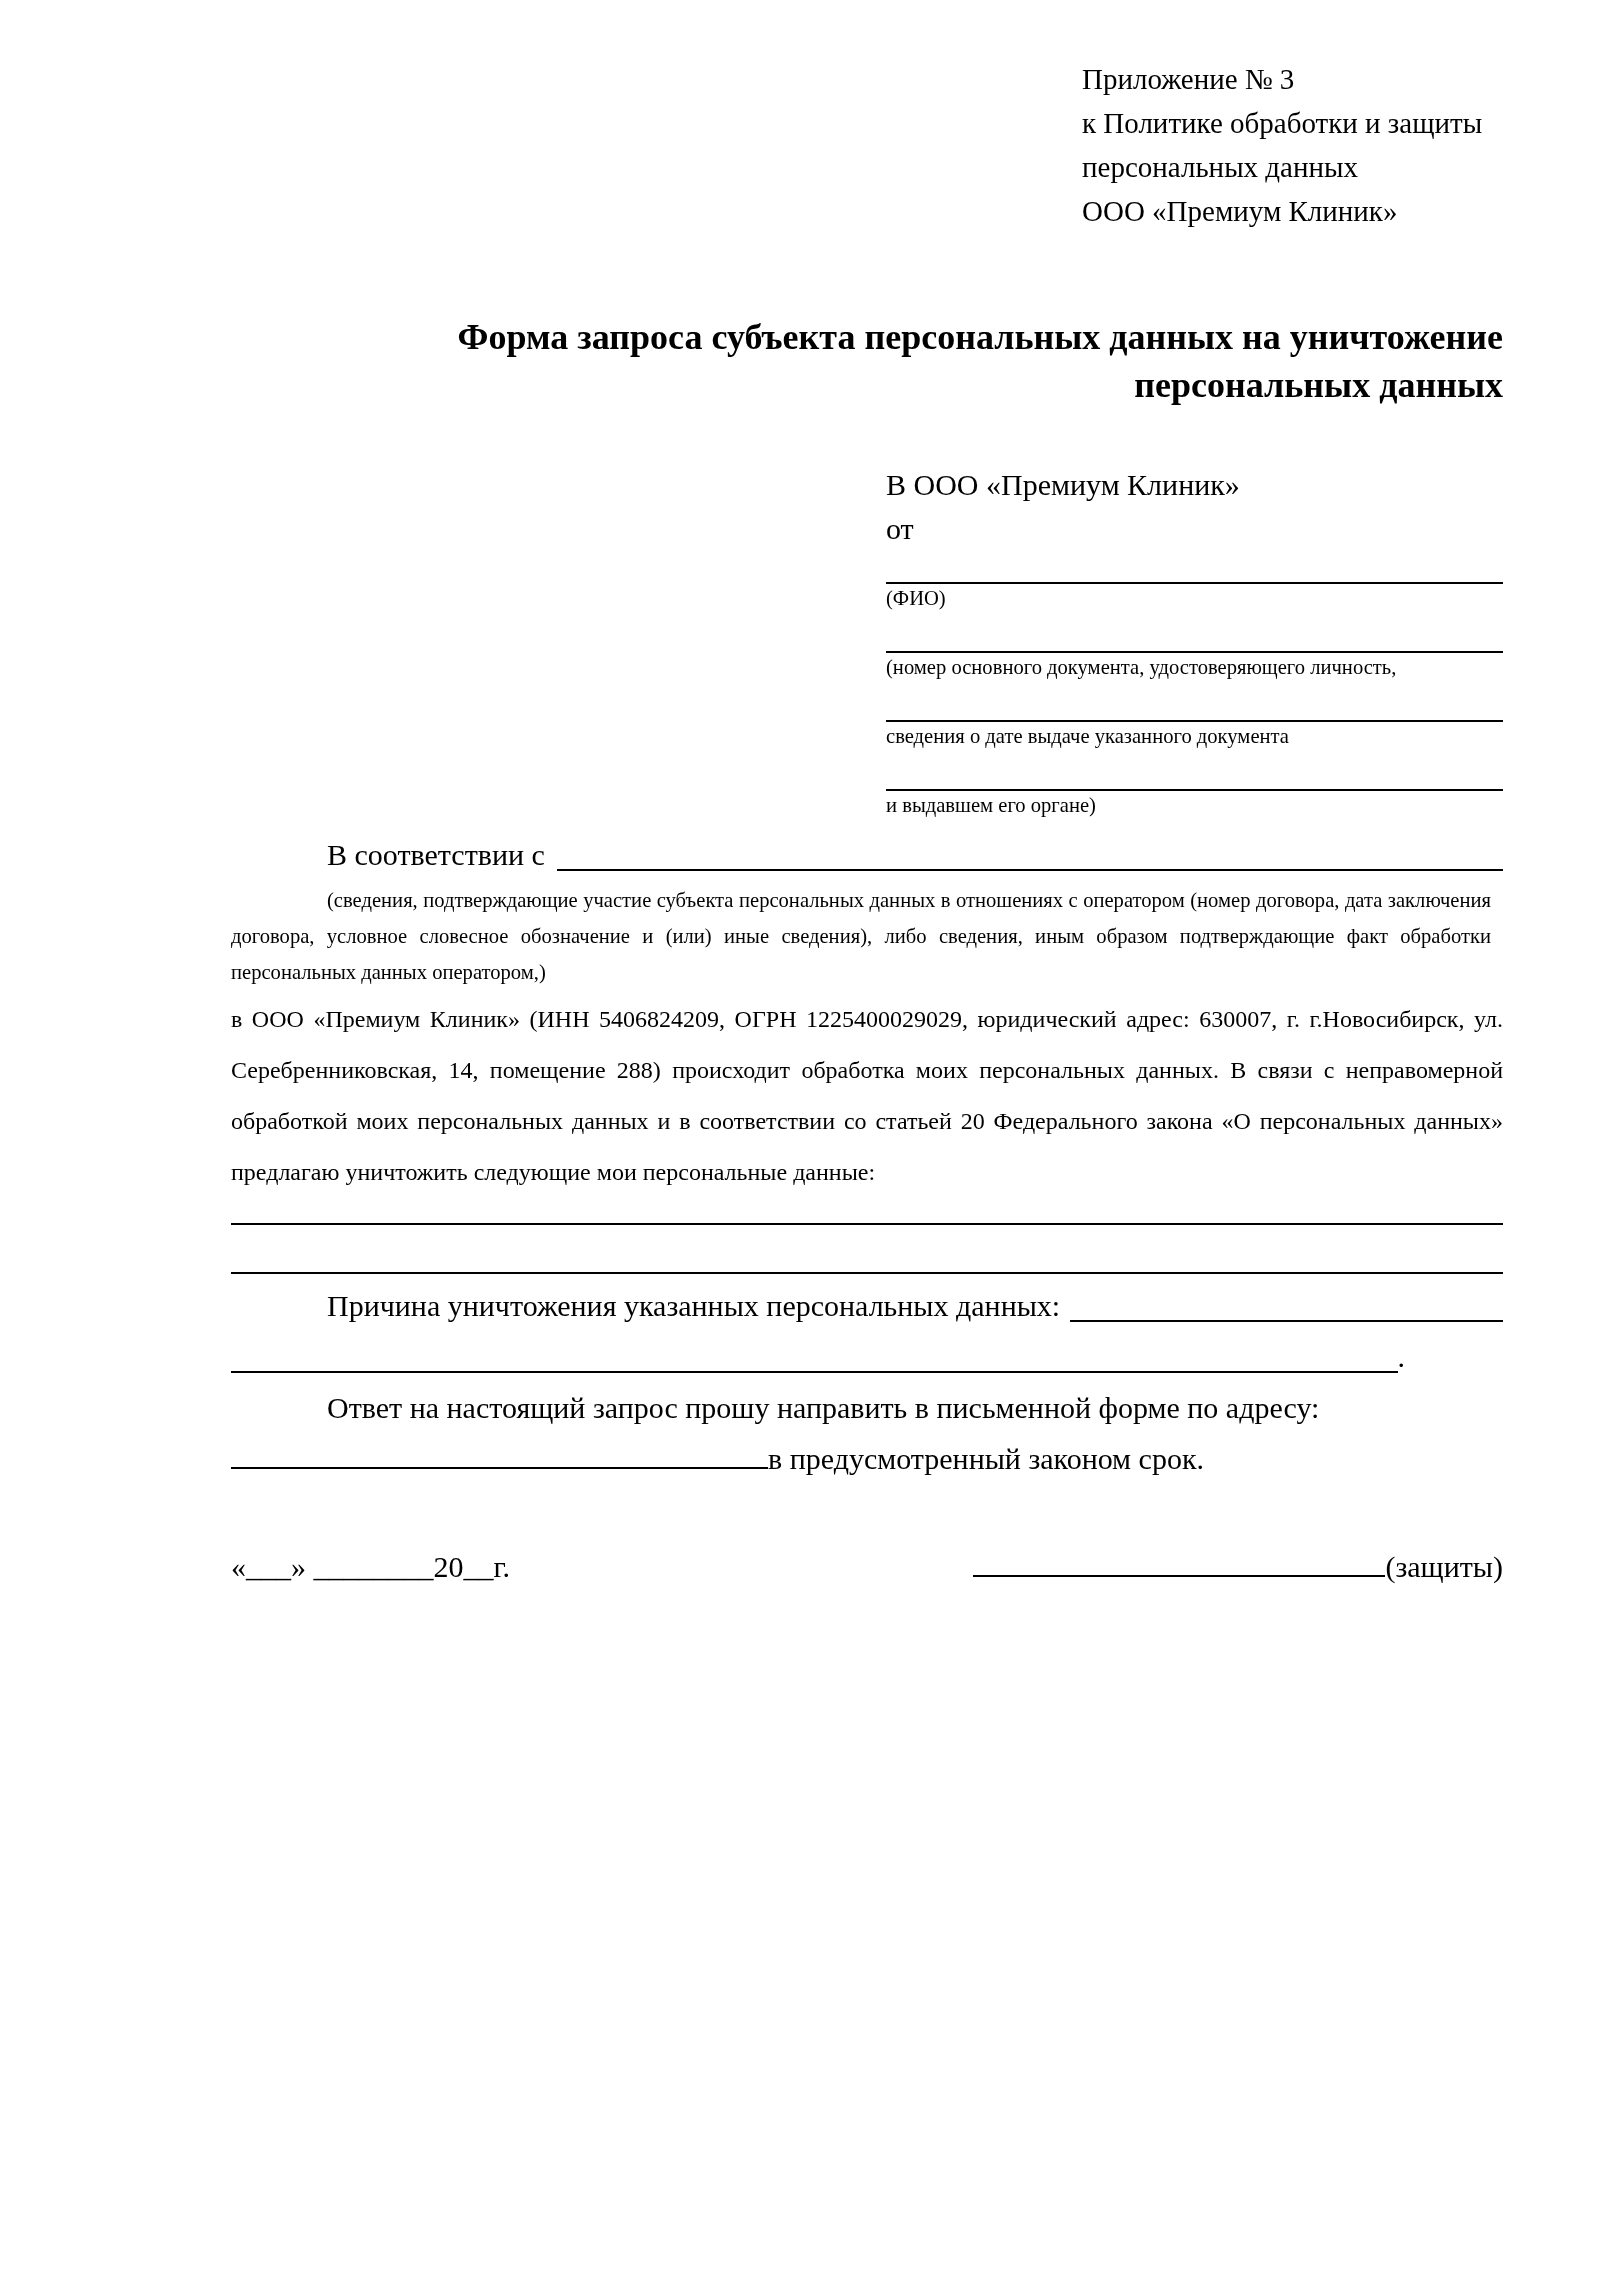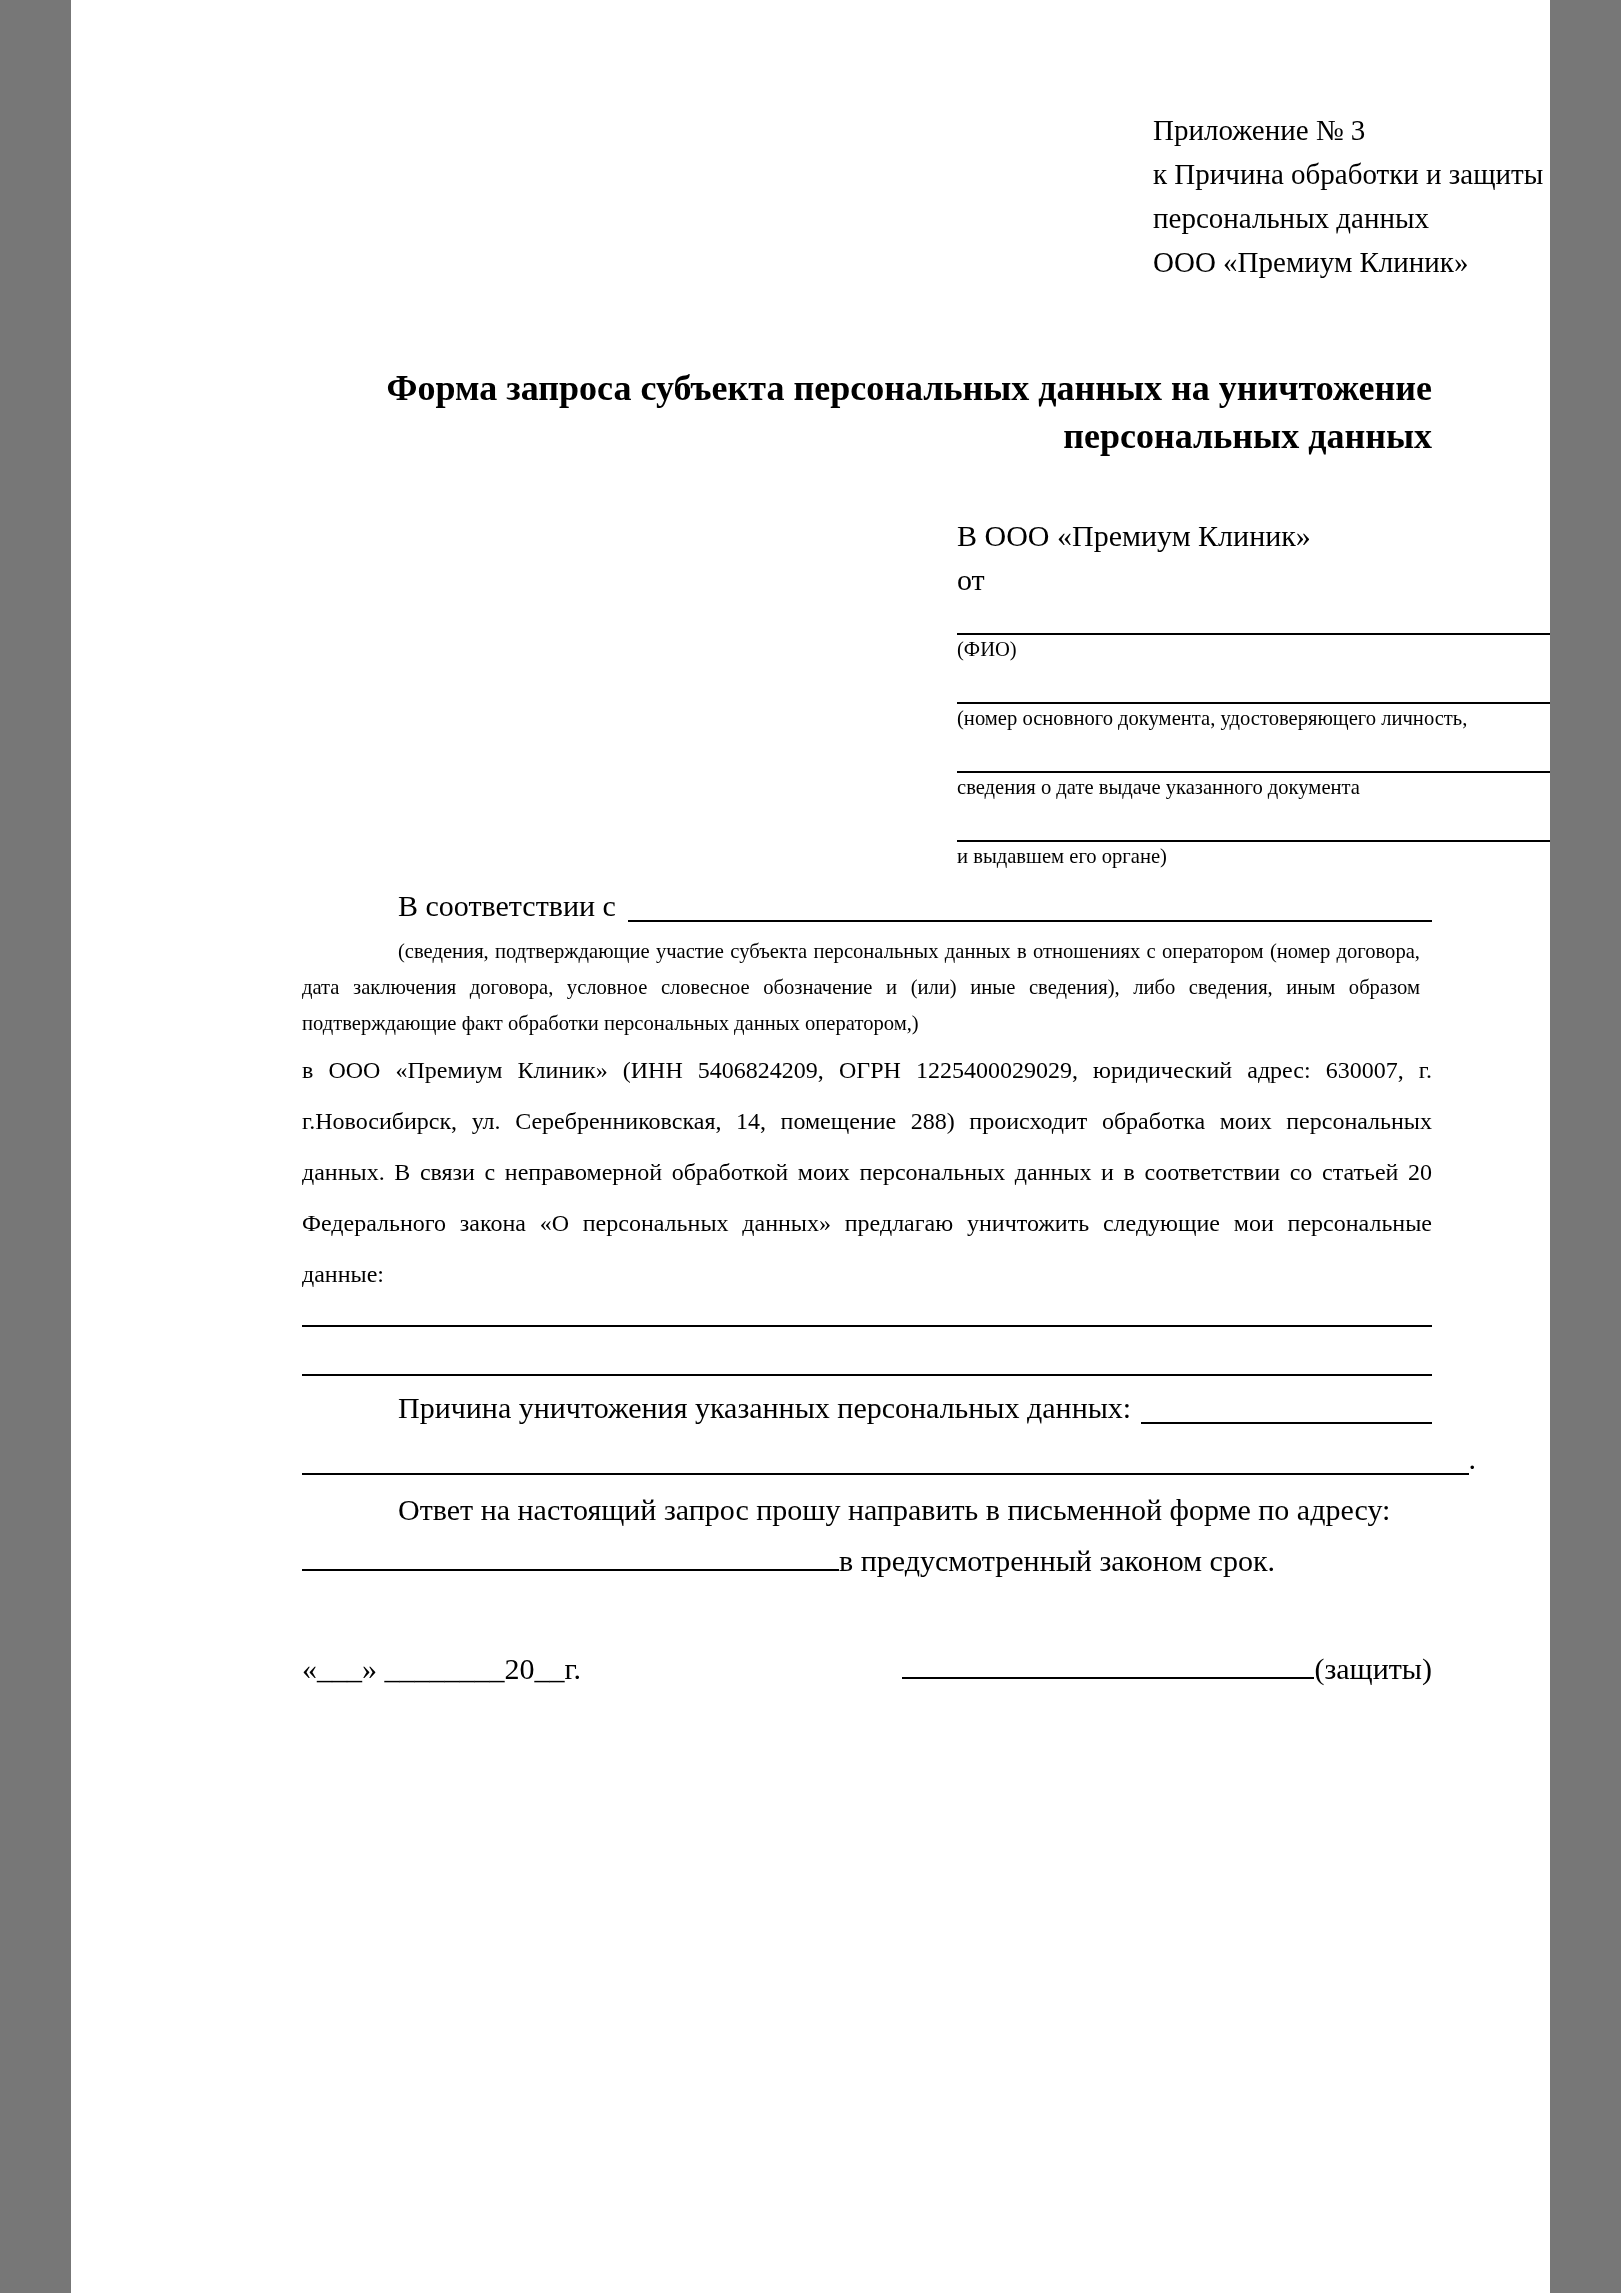--- a/index.html
+++ b/index.html
@@ -1,26 +1,26 @@
 <!DOCTYPE html>
 <html lang="ru"><head>
 <meta charset="utf-8">
 <title>Форма запроса</title>
 <style>
   html, body { margin: 0; padding: 0; background: #777; }
   * { box-sizing: border-box; }
 
   .page {
-    width: 1479px;
+    width: 1621px;
     height: 2294px;
     margin: 0 auto;
     background: #ffffff;
     color: #000000;
     font-family: "Liberation Serif", "DejaVu Serif", serif;
-    padding: 108px 118px 0 231px;
+    padding: 57px 118px 0 231px;
     position: relative;
     overflow: hidden;
   }
 
   
   .requisites {
     margin-left: 851px;
     font-size: 29px;
     line-height: 44px;
     white-space: nowrap;
@@ -142,21 +142,21 @@
   }
   .sig-group { white-space: nowrap; }
 </style>
 </head>
 <body>
 
 <div class="page">
 
   <div class="requisites">
     <div>Приложение № 3</div>
-    <div>к Причина обработки и защиты</div>
+    <div>к Политике обработки и защиты</div>
     <div>персональных данных</div>
     <div>ООО «Премиум Клиник»</div>
   </div>
 
   <div class="doc-title">
     <div>Форма запроса субъекта персональных данных на уничтожение</div>
     <div>персональных данных</div>
   </div>
 
   <div class="addressee">

